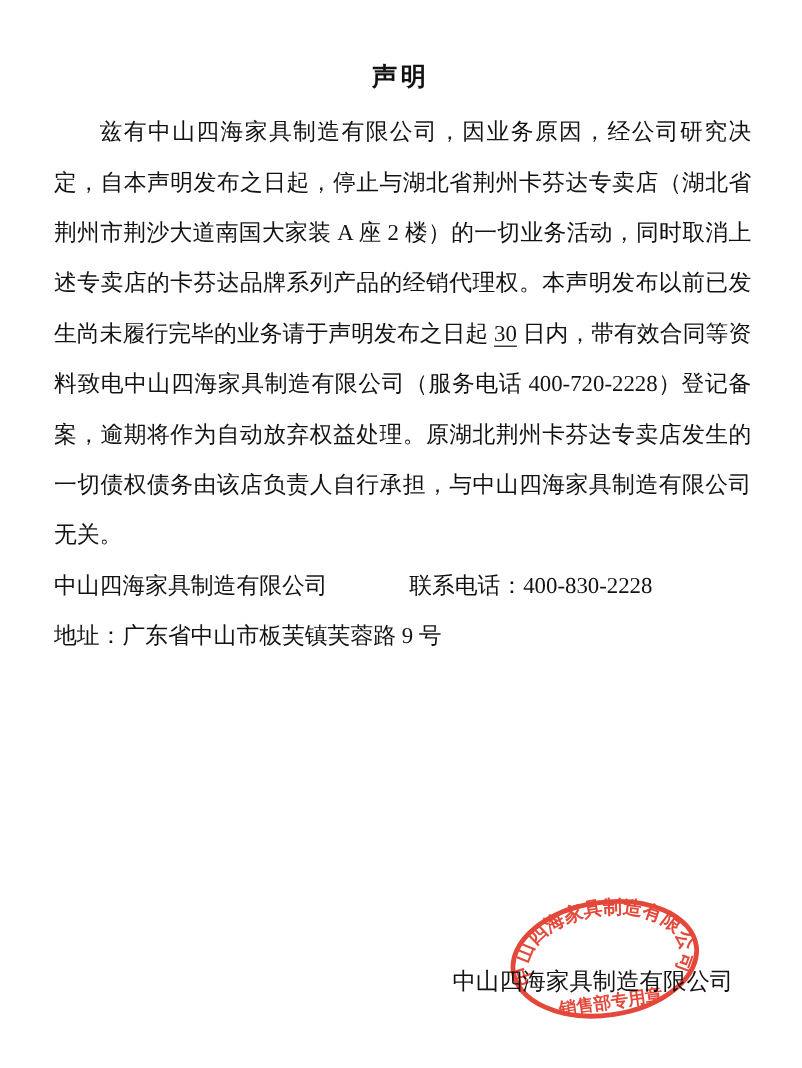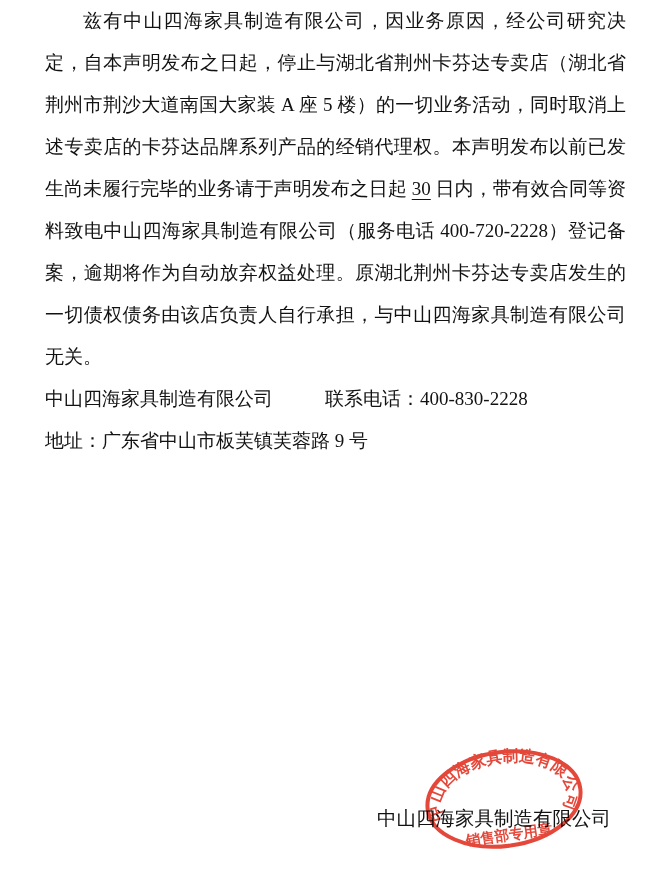--- a/index.html
+++ b/index.html
@@ -40,21 +40,21 @@
   }
   .u {
     text-decoration: underline;
     text-underline-offset: 4px;
   }
   .contact-line {
     margin: 0;
     white-space: nowrap;
   }
   .contact-phone {
-    margin-left: 52px;
+    margin-left: 68px;
   }
   .signature-block {
     position: absolute;
     top: 796px;
     right: 57px;
     text-align: right;
     font-size: 19.5px;
     line-height: 46px;
     white-space: nowrap;
   }
@@ -71,23 +71,24 @@
   .seal text {
     font-family: "Liberation Serif", "DejaVu Serif", serif;
     font-weight: bold;
   }
 </style>
 </head>
 <body>
 
 <div class="page">
 
+  <h1 class="doc-title">声明</h1>
 
   <div class="content">
-    <p class="body-para"><span>兹有中山四海家具制造有限公司，因业务原因，经公司研究决定，自本声明发布之日起，停止与湖北省荆州卡芬达专卖店（湖北省荆州市荆沙大道南国大家装 A 座 5 楼）的一切业务活动，同时取消上述专卖店的卡芬达品牌系列产品的经销代理权。本声明发布以前已发生尚未履行完毕的业务请于声明发布之日起 </span><span class="u">30</span><span> 日内，带有效合同等资料致电中山四海家具制造有限公司（服务电话 400-720-2228）登记备案，逾期将作为自动放弃权益处理。原湖北荆州卡芬达专卖店发生的一切债权债务由该店负责人自行承担，与中山四海家具制造有限公司无关。</span></p>
+    <p class="body-para"><span>兹有中山四海家具制造有限公司，因业务原因，经公司研究决定，自本声明发布之日起，停止与湖北省荆州卡芬达专卖店（湖北省荆州市荆沙大道南国大家装 A 座 2 楼）的一切业务活动，同时取消上述专卖店的卡芬达品牌系列产品的经销代理权。本声明发布以前已发生尚未履行完毕的业务请于声明发布之日起 </span><span class="u">30</span><span> 日内，带有效合同等资料致电中山四海家具制造有限公司（服务电话 400-720-2228）登记备案，逾期将作为自动放弃权益处理。原湖北荆州卡芬达专卖店发生的一切债权债务由该店负责人自行承担，与中山四海家具制造有限公司无关。</span></p>
 
 
     <div class="contact-line"><span>中山四海家具制造有限公司</span><span class="contact-phone">联系电话：400-830-2228</span></div>
 
     <div class="contact-line">地址：广东省中山市板芙镇芙蓉路 9 号</div>
   </div>
 
   <div class="signature-block">
     <div>中山四海家具制造有限公司</div>
   </div>

